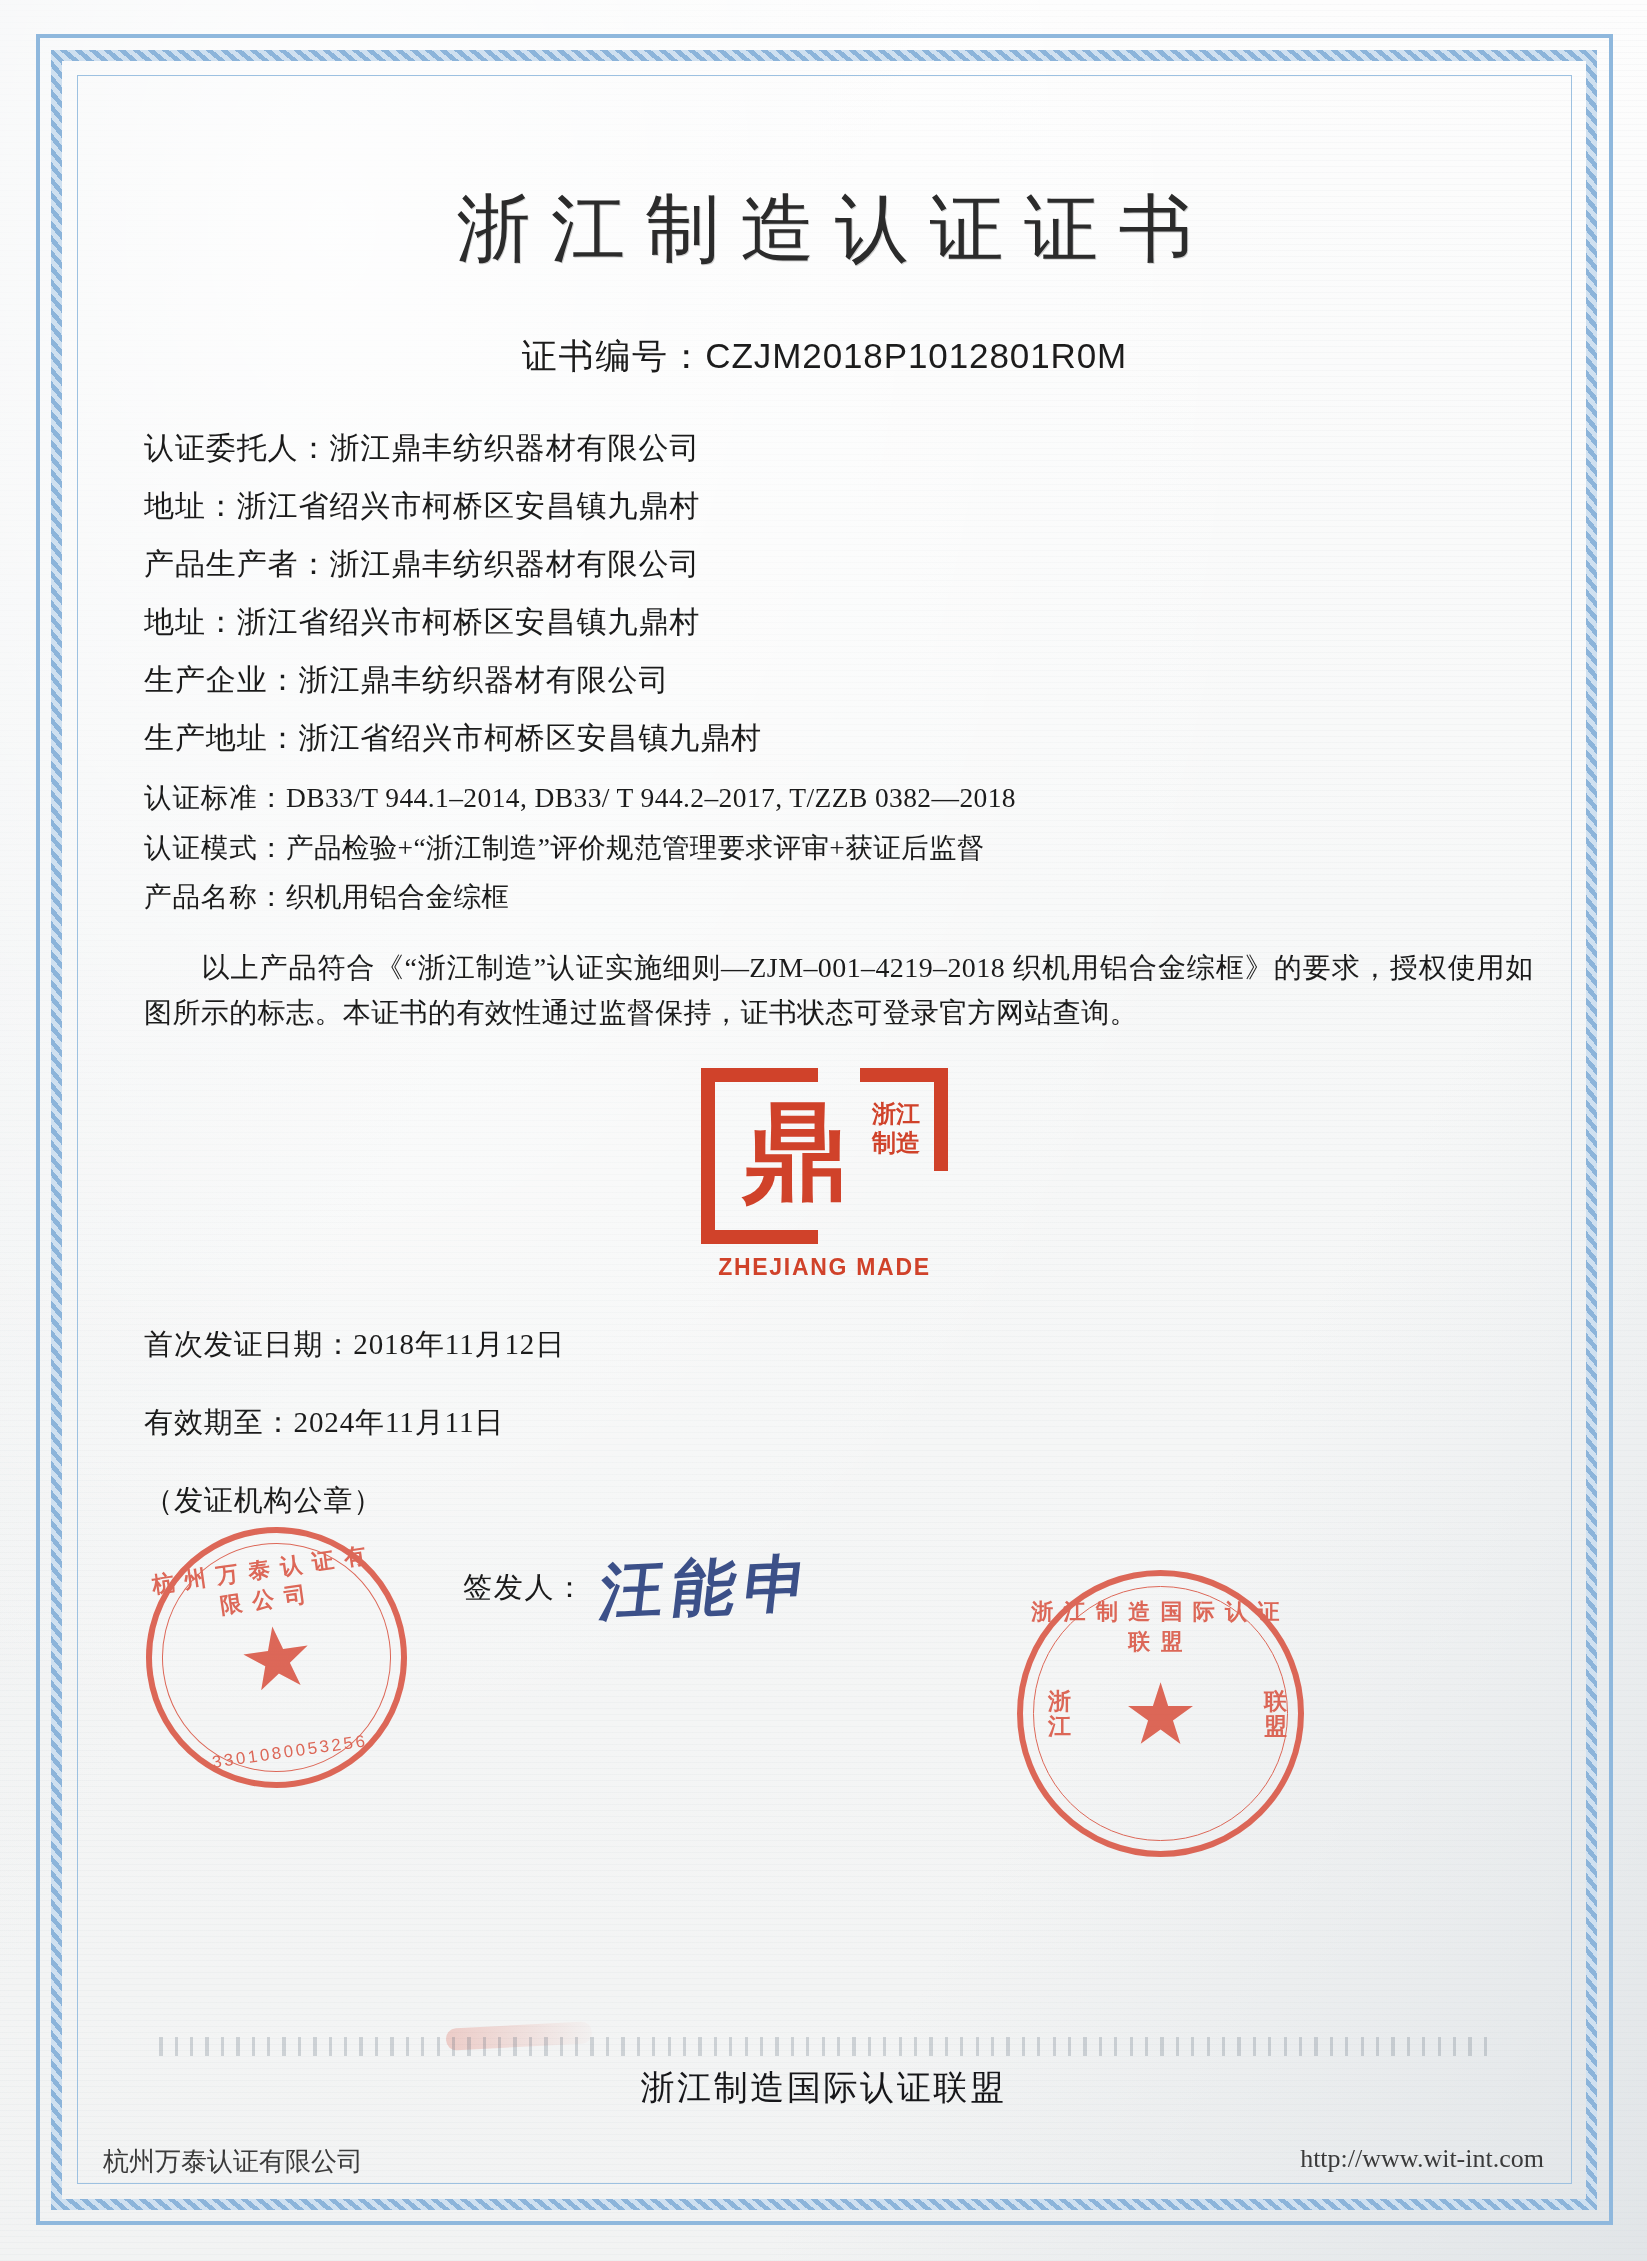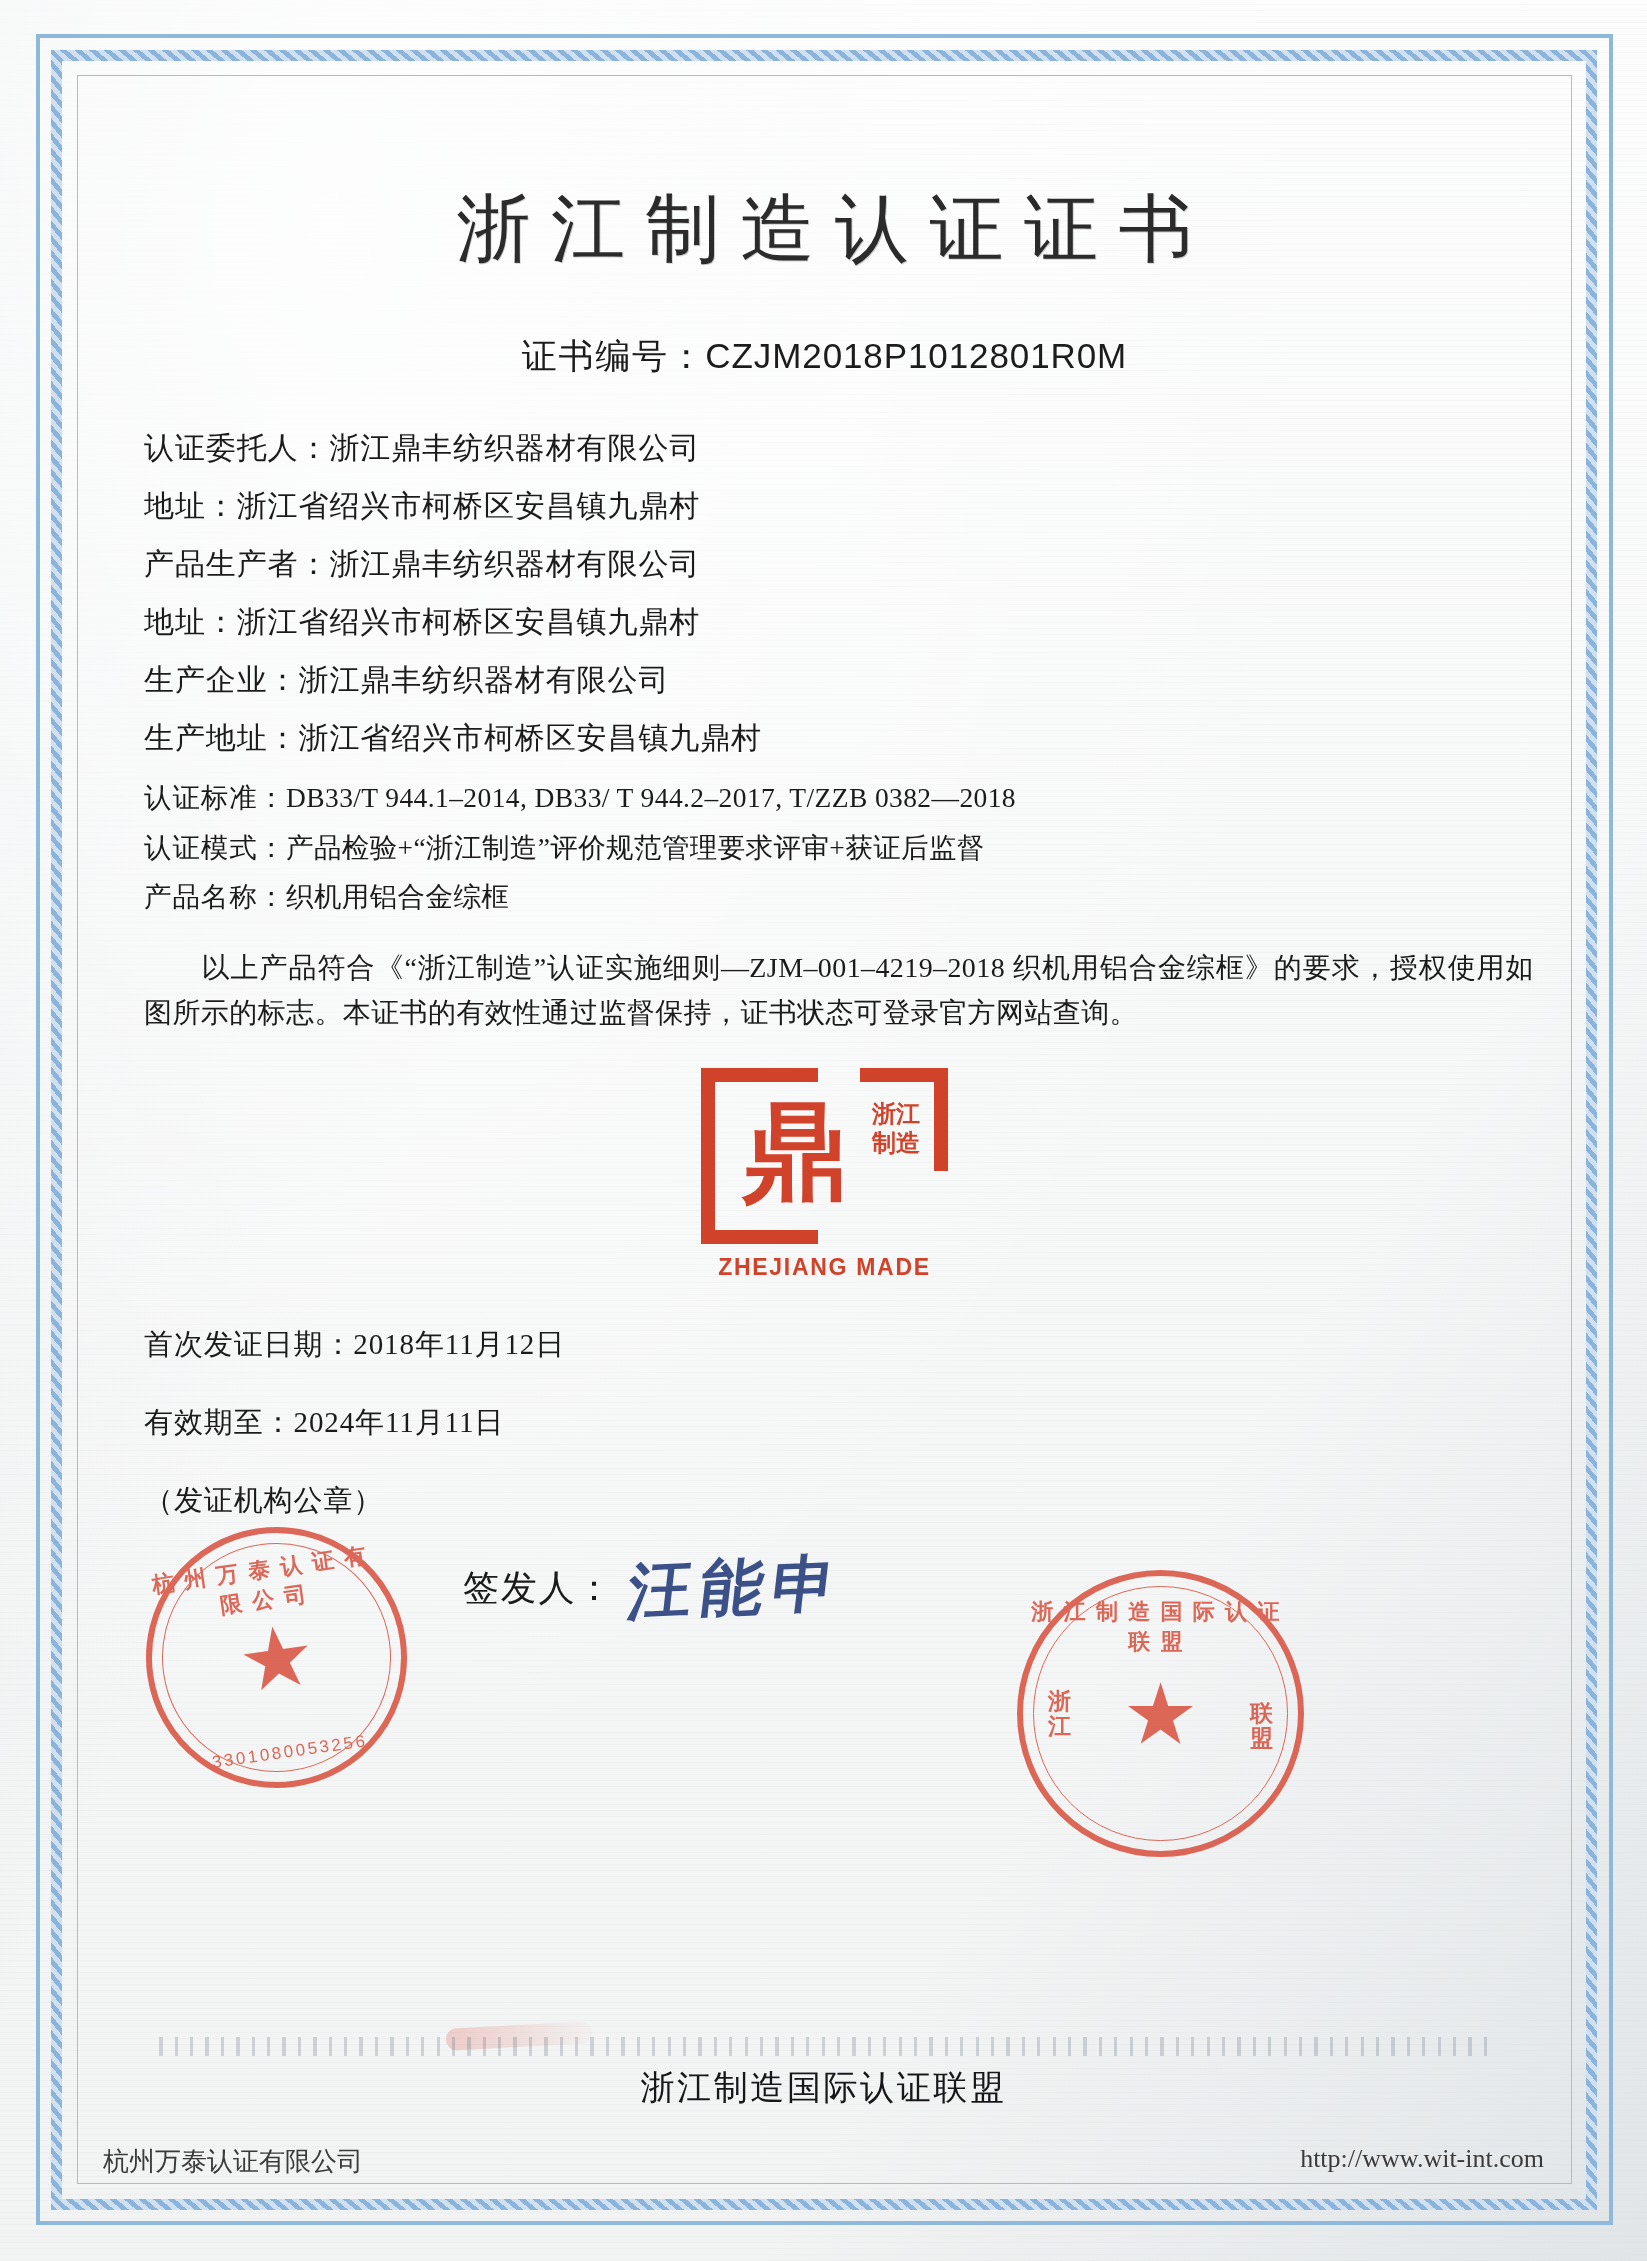--- a/index.html
+++ b/index.html
@@ -214,21 +214,21 @@
   .sign-row {
     margin-top: 15.4px;
     padding-left: 360px;
     display: flex;
     align-items: center;
     position: relative;
     z-index: 4;
     height: 103px;
   }
   .sign-label {
-    font-size: 36px;
+    font-size: 29px;
     color: #1b1b1b;
     letter-spacing: 1.7px;
   }
   .signature {
     margin-left: 15.4px;
     font-family: "DejaVu Serif", serif;
     font-size: 63px;
     font-weight: 700;
     color: #233a7a;
     letter-spacing: 8.6px;
@@ -293,21 +293,21 @@
     position: absolute;
     top: 50%;
     transform: translateY(-50%);
     font-size: 23px;
     font-weight: 700;
     width: 29px;
     line-height: 1.1;
     text-align: center;
   }
   .seal-side-left { left: 22px; }
-  .seal-side-right { right: 22px; margin-top: 12px; }
+  .seal-side-right { right: 8px; }
 
   
   .footer {
     position: absolute;
     left: 0; right: 0;
     bottom: 82px;
   }
   .footer-rule {
     margin: 0 auto 8.6px;
     width: 1338px;

